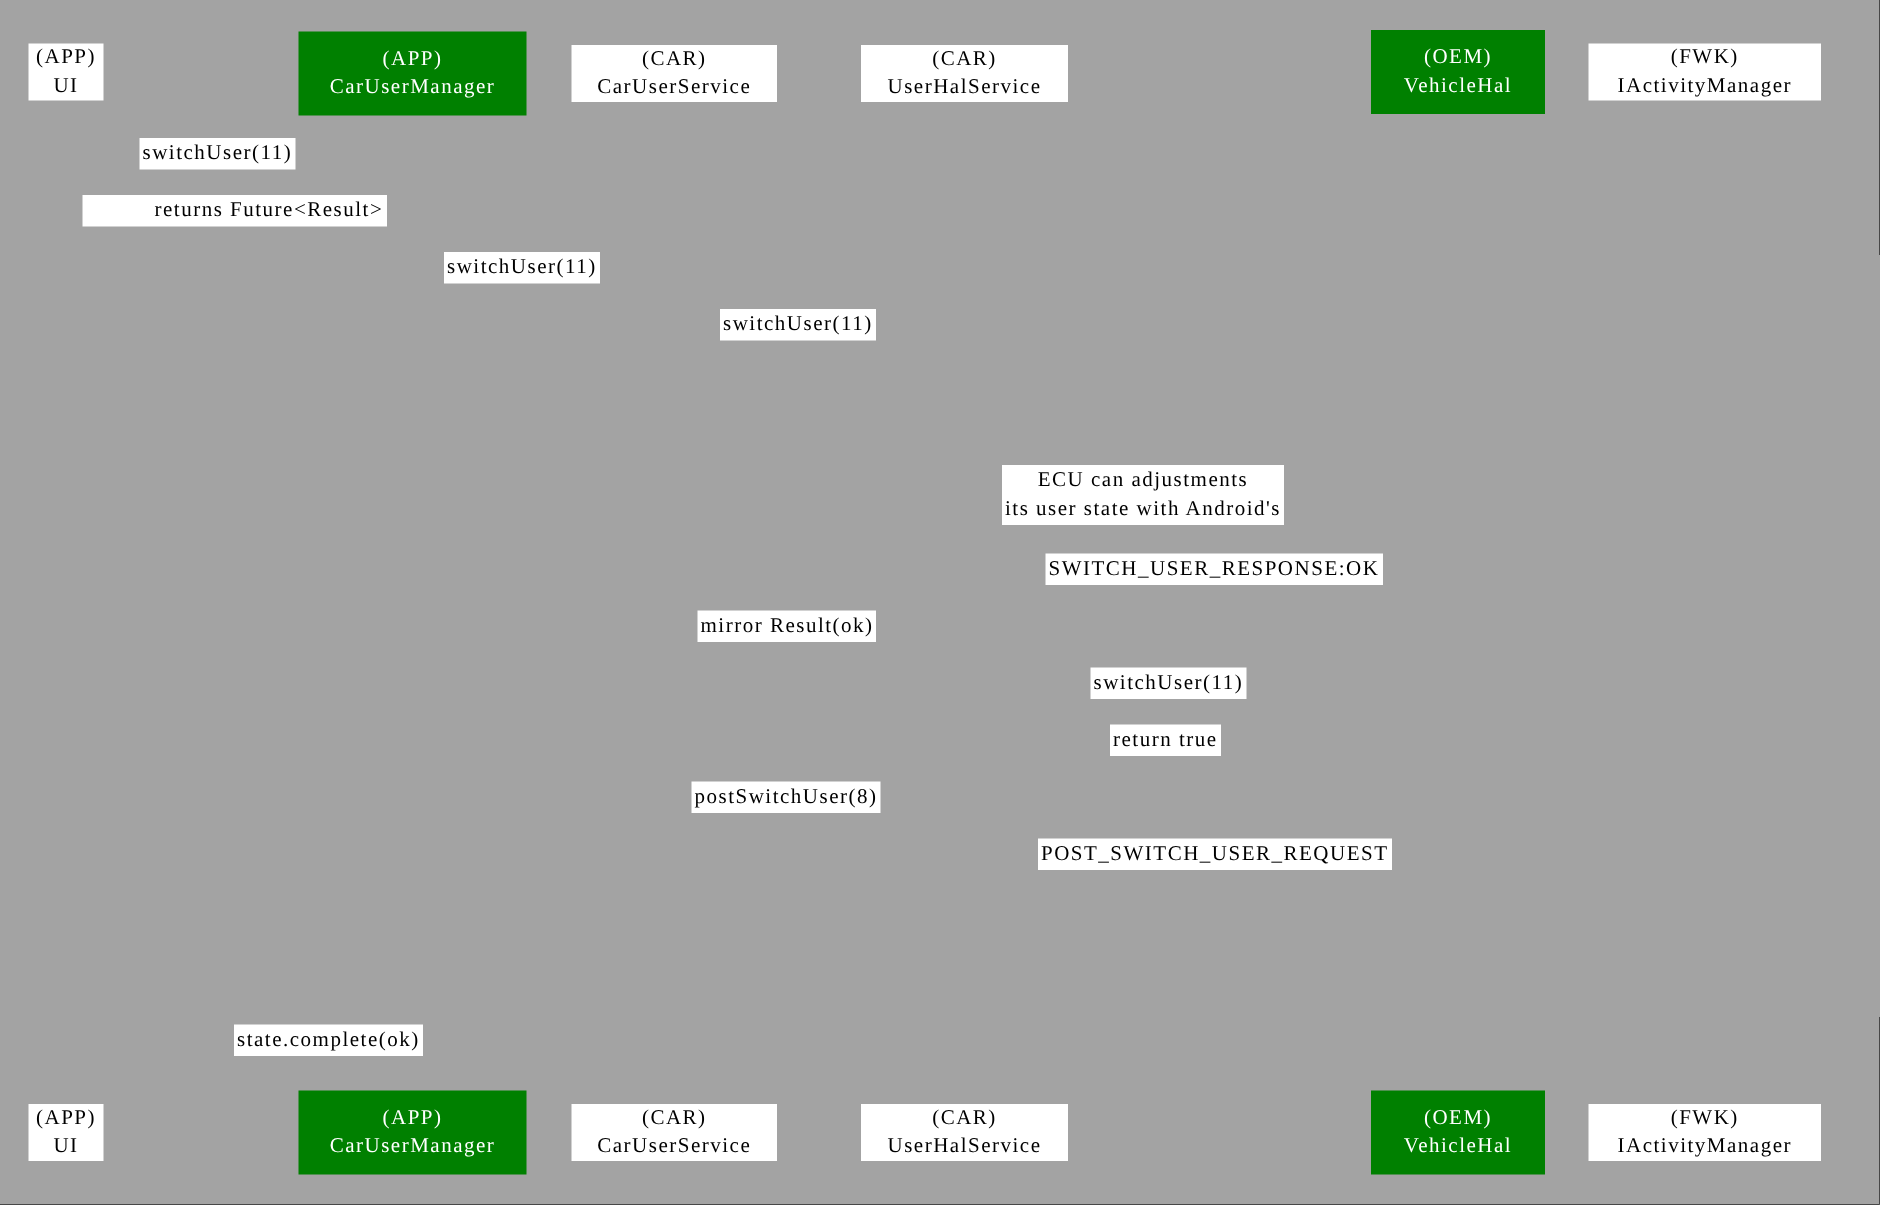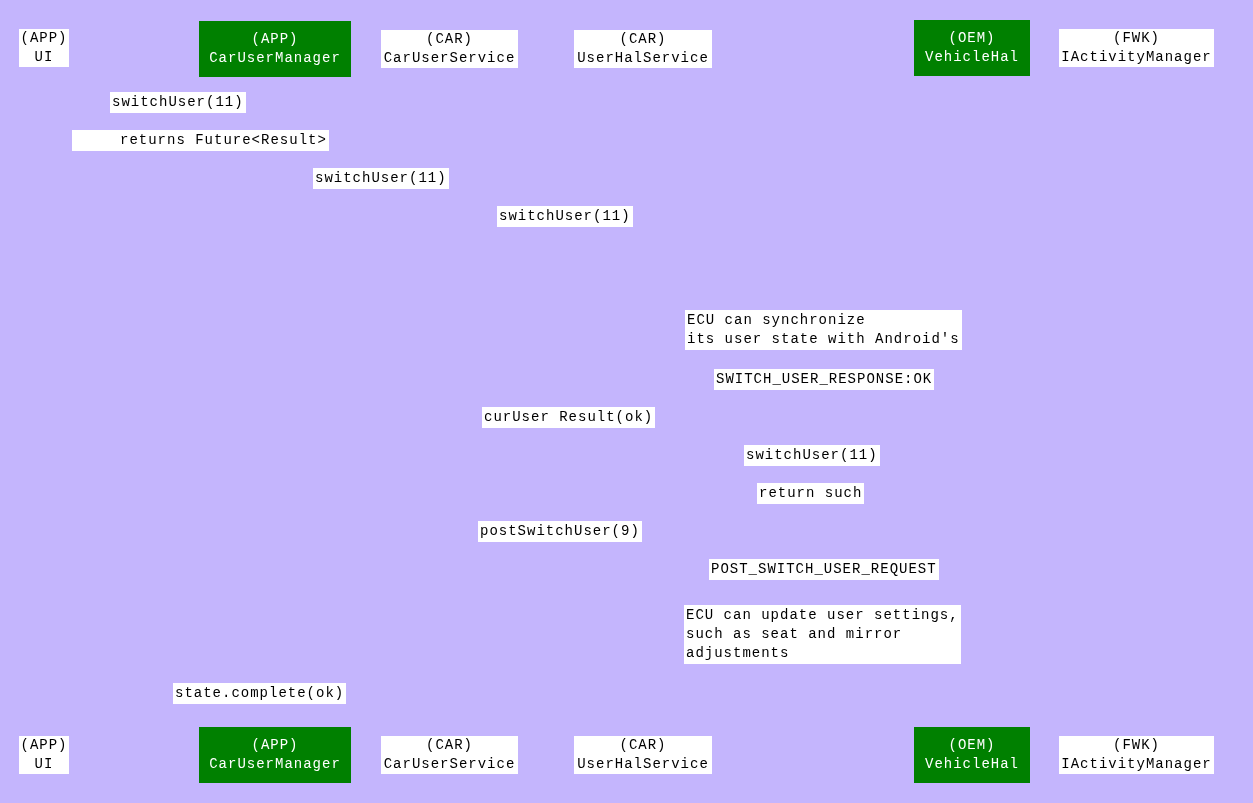--- a/index.html
+++ b/index.html
@@ -4,23 +4,23 @@
 <style>
   html, body {
     margin: 0;
     padding: 0;
     background: #000000;
   }
   #canvas {
     position: relative;
     width: 1253px;
     height: 803px;
-    background: #c4b5fd;
+    background: #a3a3a3;
     overflow: hidden;
-    font-family: Liberation Mono, monospace;
+    font-family: Liberation Serif, serif;
   }
   
   .participant {
     position: absolute;
     display: flex;
     flex-direction: column;
     align-items: center;
     justify-content: center;
     background: #ffffff;
     color: #000000;
@@ -37,23 +37,22 @@
   
   .msg {
     position: absolute;
     background: #ffffff;
     color: #000000;
     font-size: 14px;
     line-height: 19px;
     letter-spacing: 1px;
     padding: 1px 2px;
     white-space: pre-line;
-    text-align: left;
+    text-align: center;
     box-sizing: border-box;
-    margin-left: 17px;
   }
   
   .p-ui-t   { left: 19px;   top: 29px; width: 50px;  height: 38px; }
   .p-cum-t  { left: 199px;  top: 21px; width: 152px; height: 56px; }
   .p-cus-t  { left: 381px;  top: 30px; width: 137px; height: 38px; }
   .p-uhs-t  { left: 574px;  top: 30px; width: 138px; height: 38px; }
   .p-vh-t   { left: 914px;  top: 20px; width: 116px; height: 56px; }
   .p-iam-t  { left: 1059px; top: 29px; width: 155px; height: 38px; }
   
   .p-ui-b   { left: 19px;   top: 736px; width: 50px;  height: 38px; }
@@ -105,31 +104,28 @@
   </div>
   <div class="participant p-iam-t">
     <span>(FWK)</span>
     <span>IActivityManager</span>
   </div>
 
   <div class="msg m0">switchUser(11)</div>
   <div class="msg m1">returns Future&lt;Result&gt;</div>
   <div class="msg m2">switchUser(11)</div>
   <div class="msg m3">switchUser(11)</div>
-  <div class="msg m5">ECU can synchronize
+  <div class="msg m5">ECU can adjustments
 its user state with Android's</div>
   <div class="msg m6">SWITCH_USER_RESPONSE:OK</div>
-  <div class="msg m7">curUser Result(ok)</div>
+  <div class="msg m7">mirror Result(ok)</div>
   <div class="msg m8">switchUser(11)</div>
-  <div class="msg m9">return such</div>
-  <div class="msg m10">postSwitchUser(9)</div>
+  <div class="msg m9">return true</div>
+  <div class="msg m10">postSwitchUser(8)</div>
   <div class="msg m11">POST_SWITCH_USER_REQUEST</div>
-  <div class="msg m12">ECU can update user settings,
-such as seat and mirror
-adjustments</div>
   <div class="msg m13">state.complete(ok)</div>
 
   <div class="participant p-ui-b">
     <span>(APP)</span>
     <span>UI</span>
   </div>
   <div class="participant hl p-cum-b">
     <span>(APP)</span>
     <span>CarUserManager</span>
   </div>

